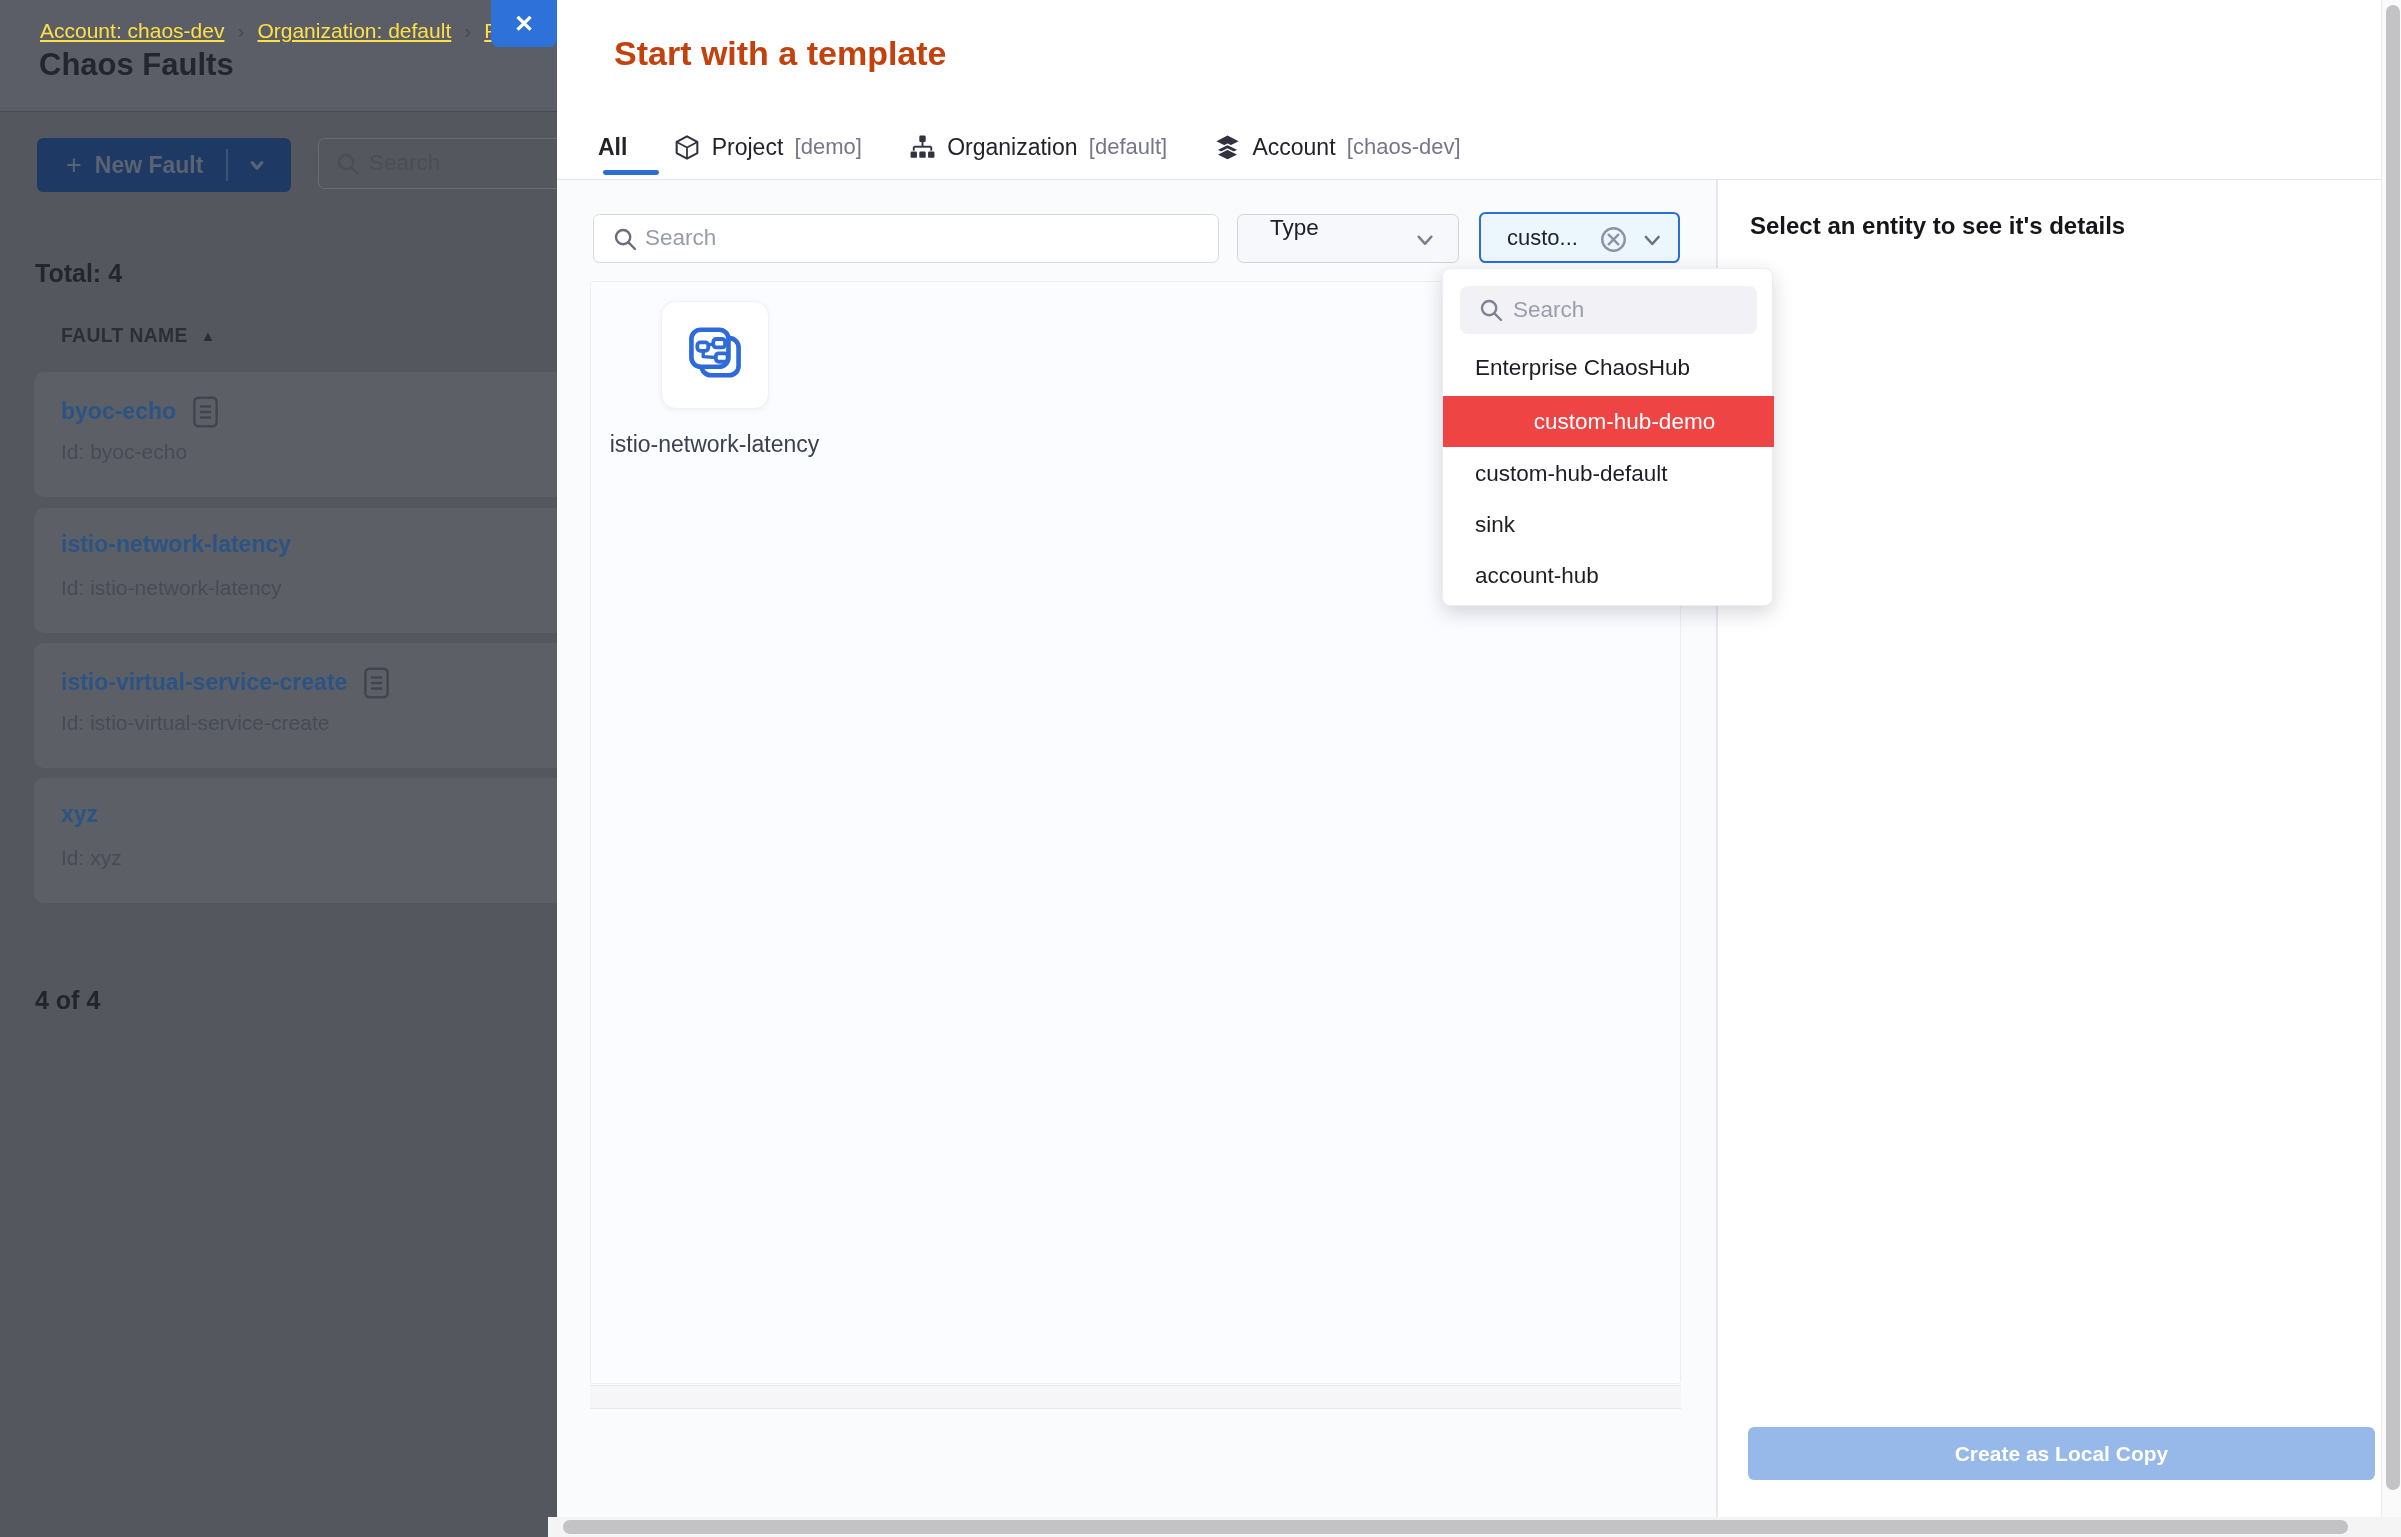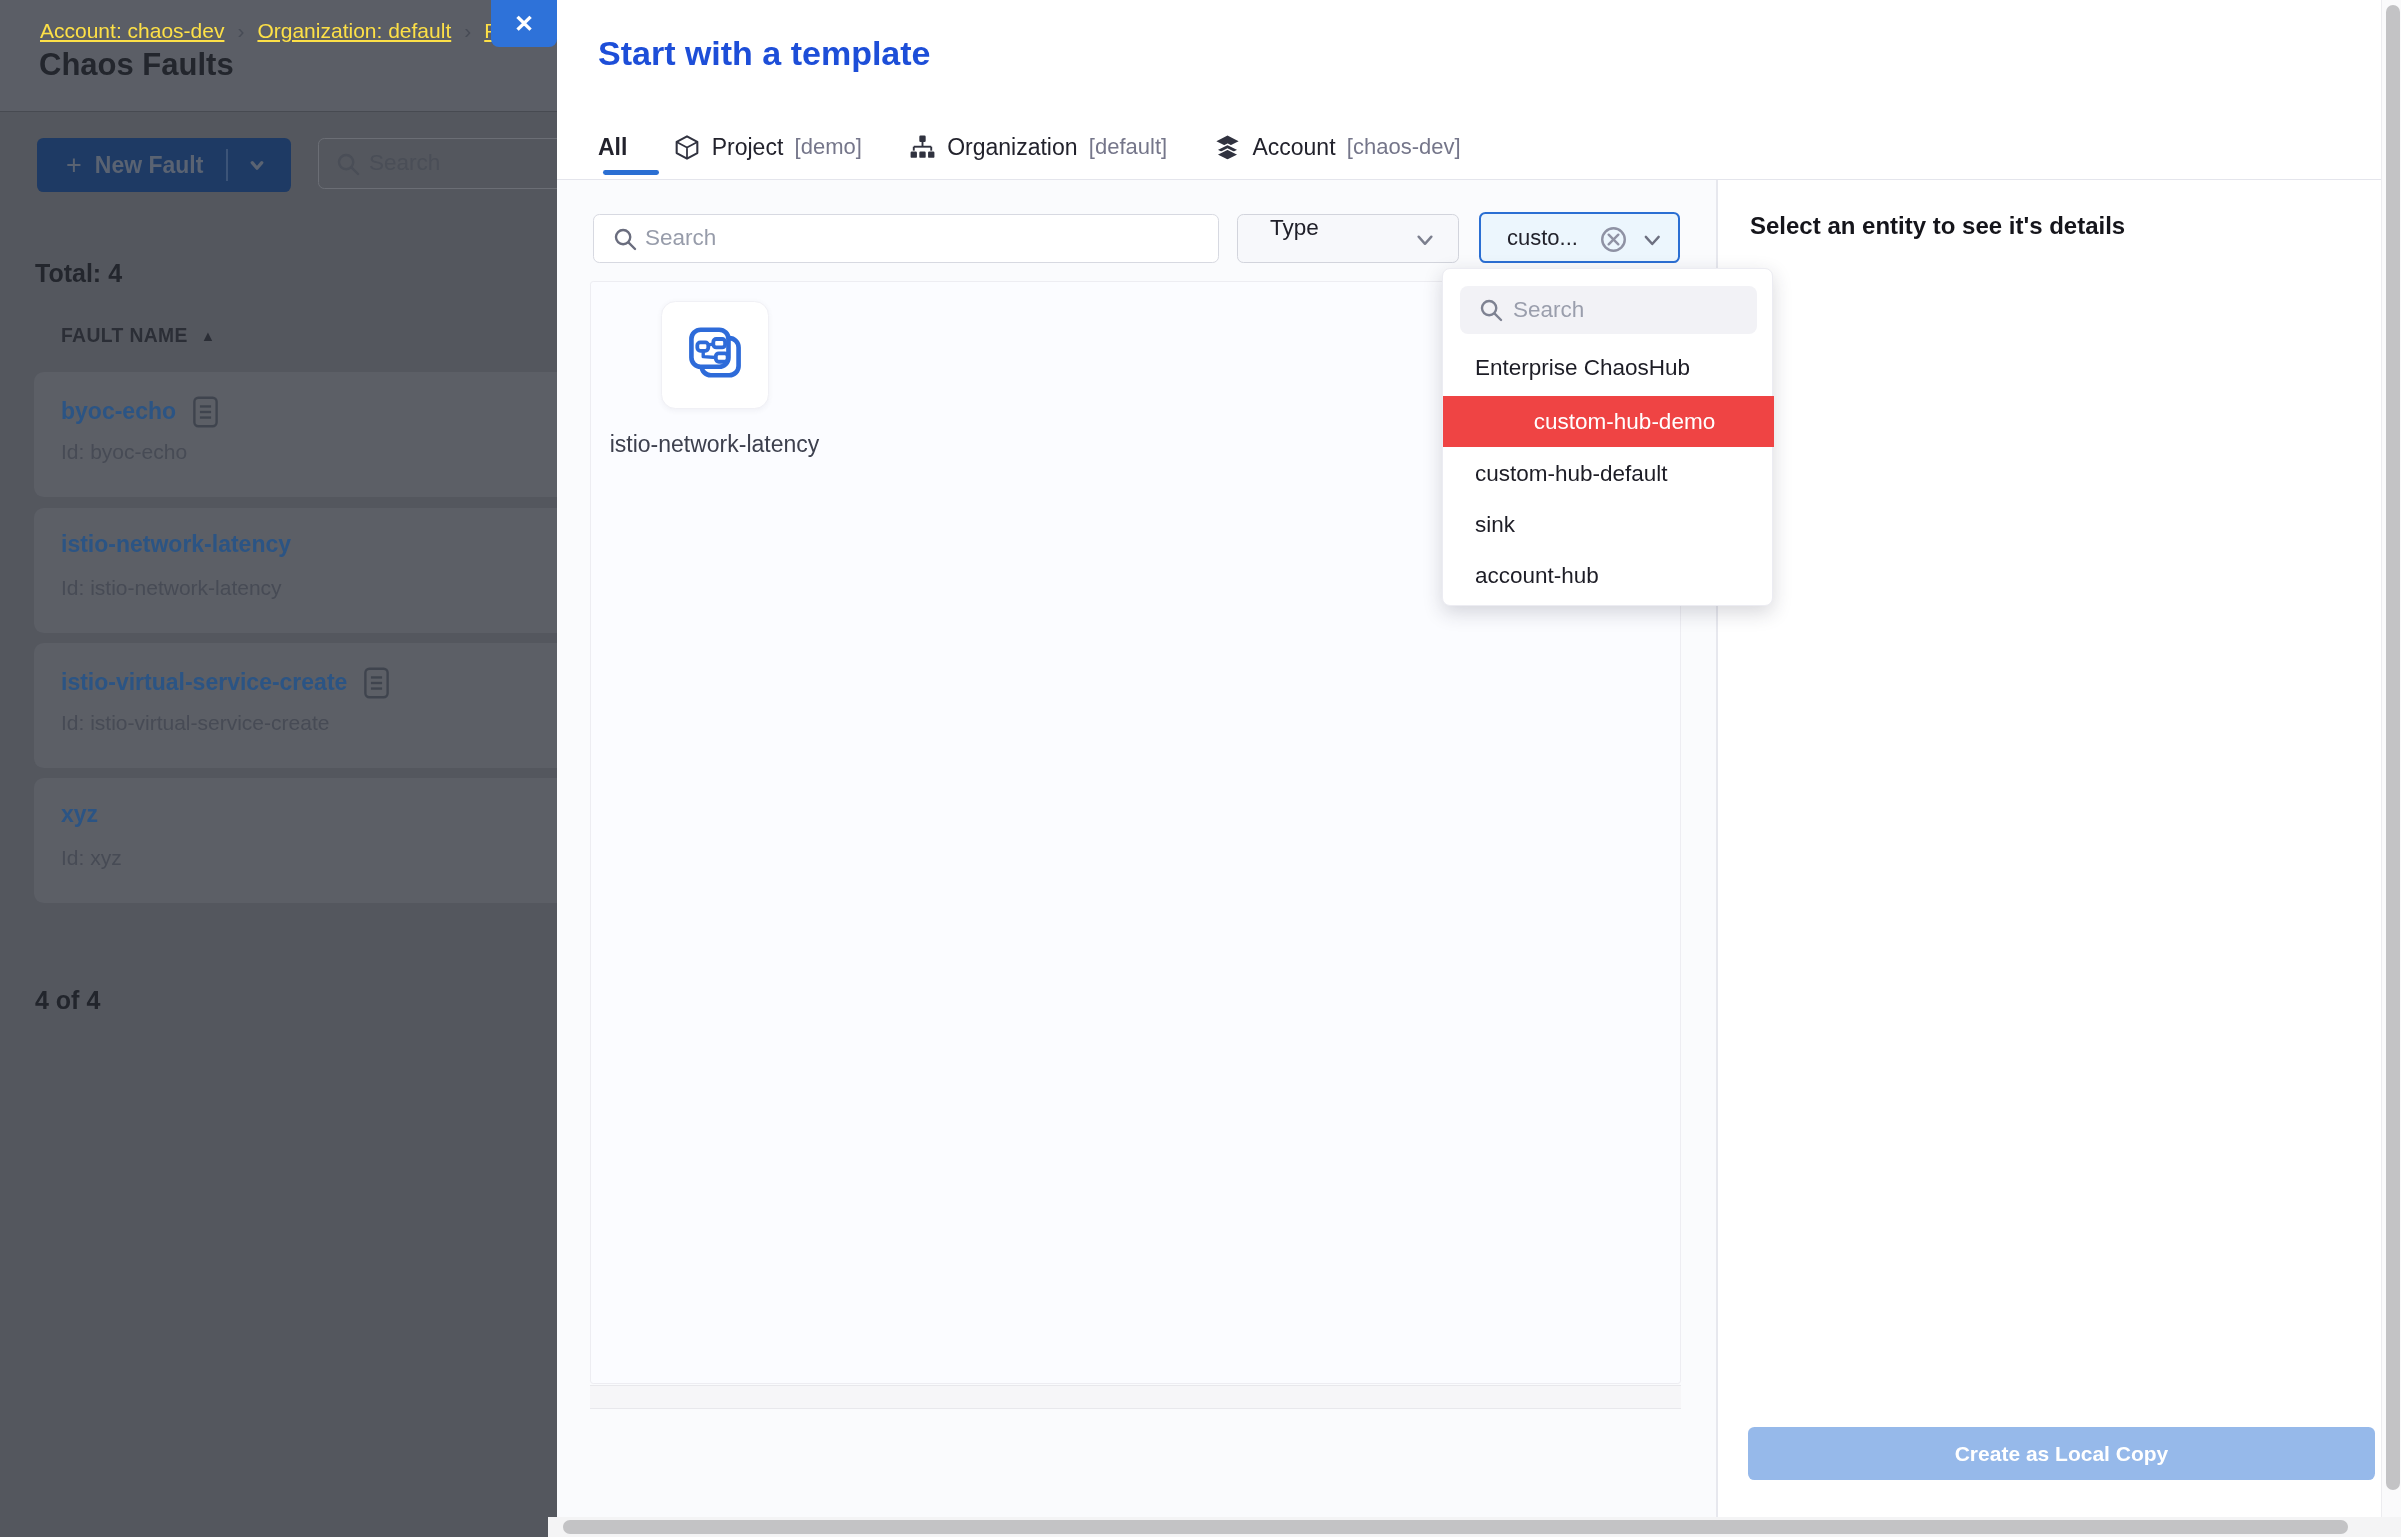--- a/index.html
+++ b/index.html
@@ -31,21 +31,21 @@
   .fault-card { position:absolute; left:34px; width:547px; height:125px; background:#5c5f66; border-radius:9.7px; }
   .fault-name-row { position:absolute; left:27px; top:22.5px; display:flex; align-items:center; gap:16px; }
   .fault-name { font-size:23px; font-weight:bold; color:#2b5484; text-decoration:none; }
   .fault-id { position:absolute; left:27px; top:68px; font-size:21px; color:#474b55; }
   .page-count { position:absolute; left:35px; top:986px; font-size:25px; font-weight:bold; color:#22252c; }
 
   
   .modal { position:absolute; left:557px; top:0; width:1824px; height:1517px; background:#ffffff; }
   .modal-close { position:absolute; left:491px; top:0; width:66px; height:47px; background:#2e72d9; border-radius:0 0 8px 8px; display:flex; align-items:center; justify-content:center; color:#ffffff; font-size:24px; font-weight:bold; cursor:pointer; z-index:5; }
 
-  .modal-title { position:absolute; left:41px; top:34px; font-size:34px; font-weight:bold; color:#1d4ed8; }
+  .modal-title { position:absolute; left:57px; top:34px; font-size:34px; font-weight:bold; color:#c2410c; }
 
   .tabs { position:absolute; left:41px; top:122px; height:50px; display:flex; align-items:center; gap:47px; }
   .tab { display:flex; align-items:center; gap:11.3px; font-size:23px; color:#22222c; cursor:pointer; }
   .tab .scope { color:#75768a; font-size:22px; }
   .tab-underline { position:absolute; left:46px; top:170px; width:56px; height:4.8px; border-radius:2.4px; background:#2b6fd3; }
   .tabs-divider { position:absolute; left:0; top:179px; width:100%; height:1.6px; background:#e4e5ec; }
 
   .modal-content { position:absolute; left:0; top:180px; width:1159px; height:1337px; background:#fafbfd; }
 
   .m-search { position:absolute; left:36px; top:34px; width:626px; height:49px; background:#ffffff; border:1.6px solid #d7d9e1; border-radius:6.4px; }

